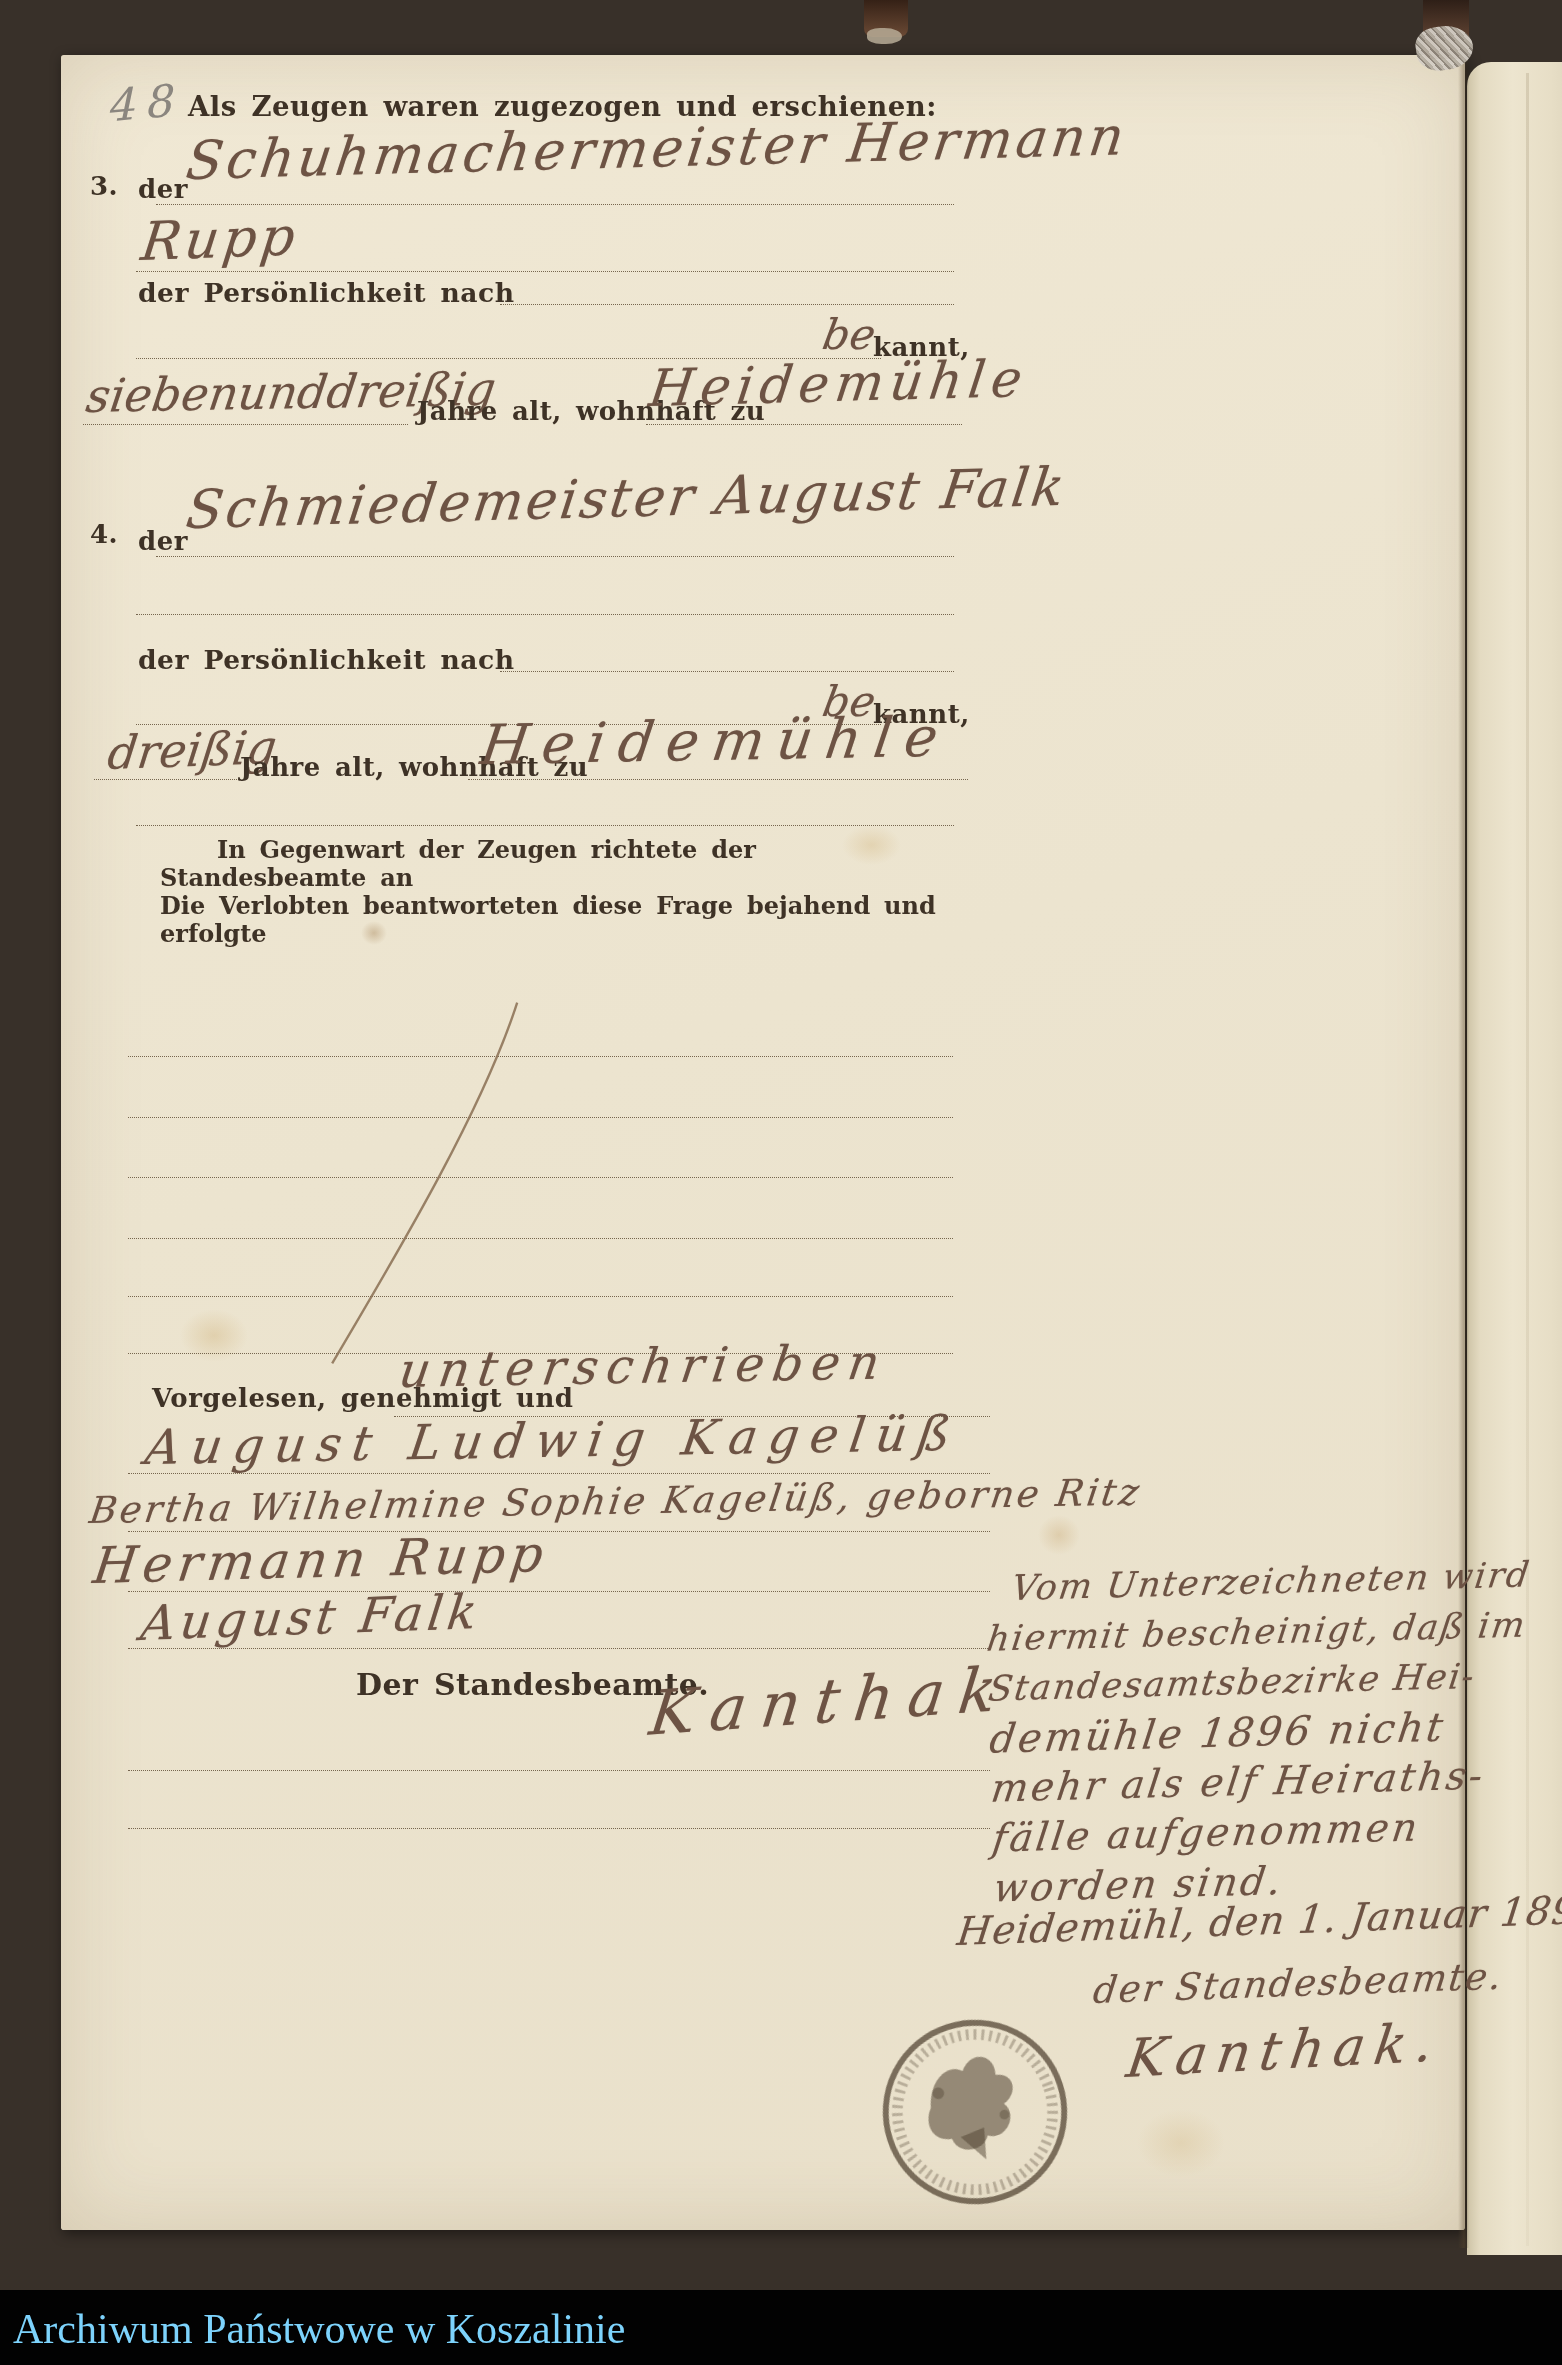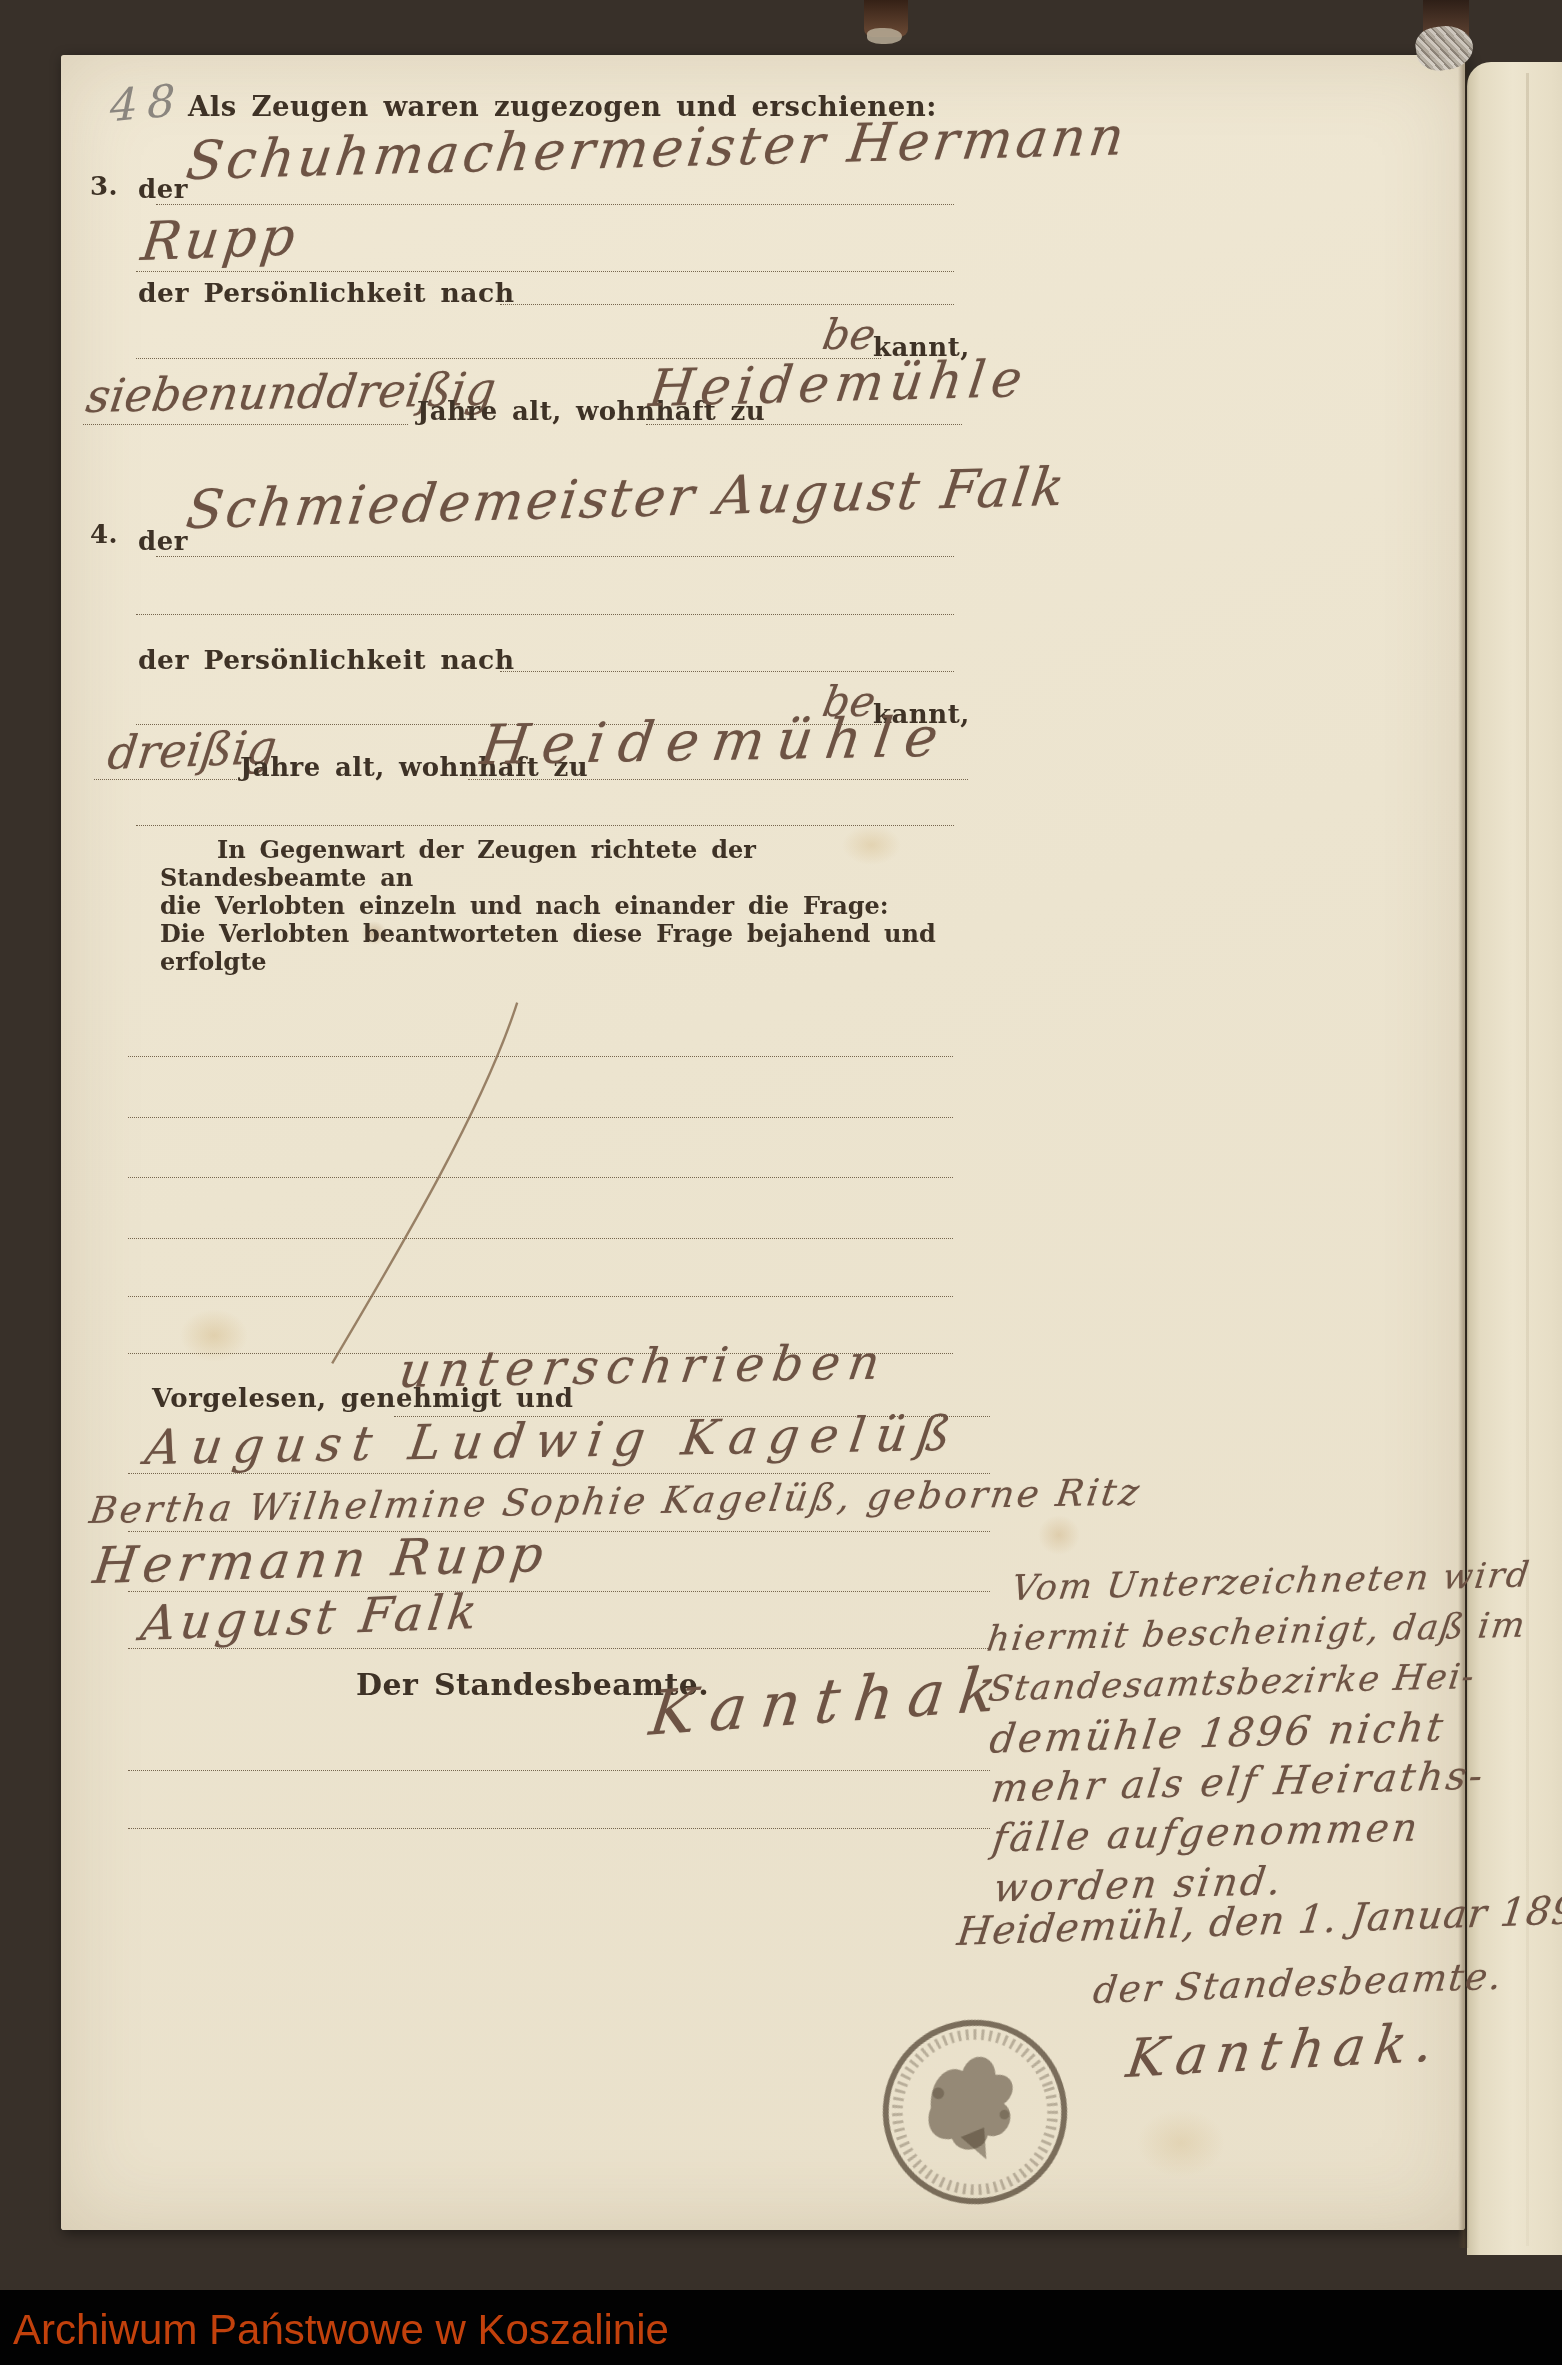--- a/index.html
+++ b/index.html
@@ -24,21 +24,21 @@
   
   .hw{position:absolute;font-family:"DejaVu Serif",serif;font-style:italic;
       color:#6d5344;white-space:nowrap;transform-origin:left bottom;
       text-shadow:0 0 0.9px rgba(109,83,68,.35);}
   .pencil{position:absolute;font-family:"DejaVu Serif",serif;font-style:italic;
       color:#8b867f;white-space:nowrap;}
   .dl{position:absolute;height:0;border-bottom:1.8px dotted rgba(84,66,42,.78);}
   .stain{position:absolute;border-radius:50%;pointer-events:none;}
   .bar{position:absolute;left:0;top:2290px;width:1562px;height:75px;background:#020202;}
   .bar-label{position:absolute;left:13px;top:0;height:64px;line-height:79px;
-      font-family:Liberation Sans, sans-serif;font-size:42px;color:#c2410c;white-space:nowrap;}
+      font-family:Liberation Serif, serif;font-size:42px;color:#7dd3fc;white-space:nowrap;}
   .strap{position:absolute;border-radius:0 0 8.3px 8.3px;}
   .thread{position:absolute;border-radius:40% 55% 50% 45%;}
   .note-line{line-height:50px;}
   .decl-line{line-height:28px;}
 </style>
 </head>
 <body>
 
 <div class="stage">
 
@@ -99,21 +99,20 @@
 
   <div class="hw" style="left:105px;top:726px;font-size:46px;transform:rotate(-2deg) skewX(-9deg);">dreißig</div>
   <div class="dl" style="left:94px;top:779px;width:147px;"></div>
   <div class="printed" style="left:240px;top:752px;font-size:26px;">Jahre alt, wohnhaft zu</div>
   <div class="hw" style="left:477px;top:713px;font-size:55px;letter-spacing:13px;transform:rotate(-1deg) skewX(-9deg);">Heidemühle</div>
   <div class="dl" style="left:468px;top:779px;width:500px;"></div>
   <div class="dl" style="left:136px;top:825px;width:818px;"></div>
 
   <div class="abs" style="left:160px;top:836px;width:807px;font-family:'DejaVu Serif',serif;font-weight:700;color:#3e3226;font-size:24px;word-spacing:5.5px;">
     <div class="decl-line" style="text-indent:57px;">In Gegenwart der Zeugen richtete der Standesbeamte an</div>
-    <div class="decl-line">die Verlobten einzeln und nach einander die Frage:</div>
     <div class="decl-line">Die Verlobten beantworteten diese Frage bejahend und erfolgte</div>
   </div>
 
   <div class="dl" style="left:128px;top:1056px;width:825px;"></div>
   <div class="dl" style="left:128px;top:1117px;width:825px;"></div>
   <div class="dl" style="left:128px;top:1177px;width:825px;"></div>
   <div class="dl" style="left:128px;top:1238px;width:825px;"></div>
   <div class="dl" style="left:128px;top:1296px;width:825px;"></div>
   <div class="dl" style="left:128px;top:1353px;width:825px;"></div>
 

